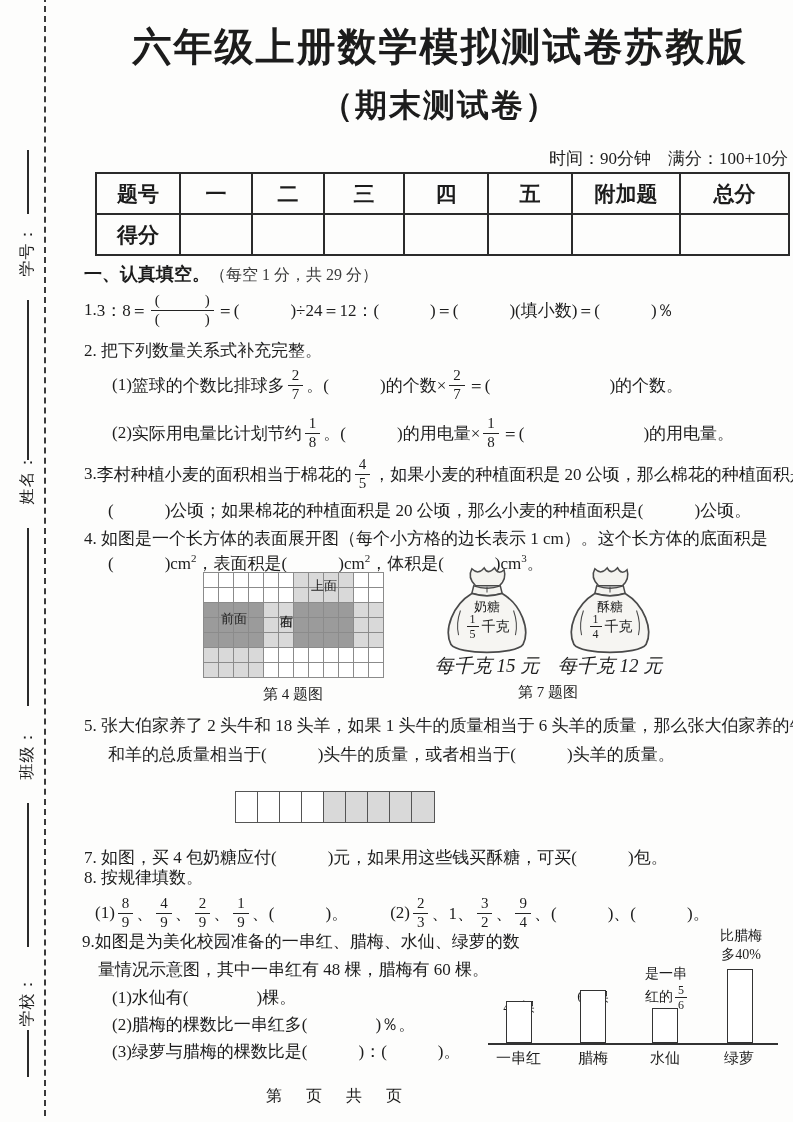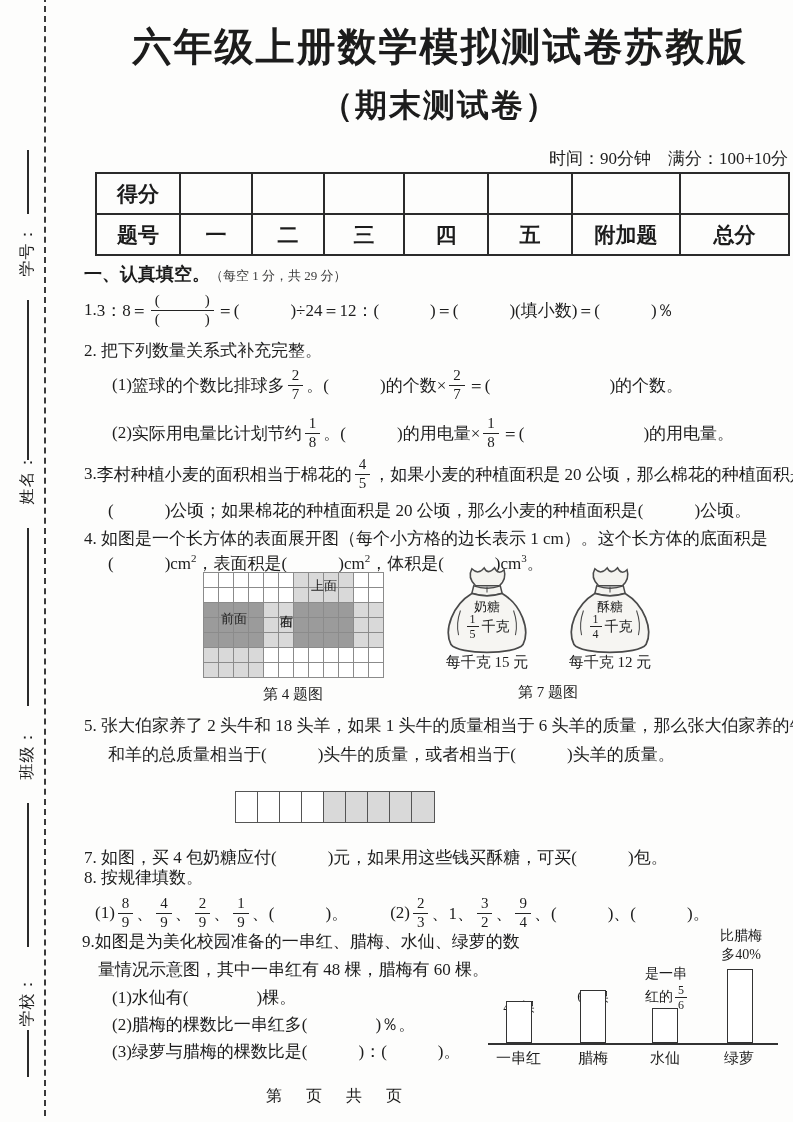--- a/index.html
+++ b/index.html
@@ -18,40 +18,40 @@
          font-size:21px;font-weight:bold;padding:0;}
   
   .cutline{position:absolute;left:44px;top:-4px;height:1120px;border-left:2px dashed #3a3a3a;}
   .side-label{position:absolute;left:-12px;width:80px;height:22px;text-align:center;font-size:16px;
          letter-spacing:1px;transform:rotate(-90deg);transform-origin:center;}
   .side-line{position:absolute;left:27px;border-left:2px solid #2b2b2b;width:0;}
   
   .ln{position:absolute;left:84px;width:706px;font-size:17px;white-space:nowrap;}
   .flexln{display:flex;align-items:center;}
   .sec-title{font-weight:bold;font-size:18px;}
-  .sec-note{font-size:13px;color:#3b3b3b;}
+  .sec-note{font-size:16px;color:#3b3b3b;}
   .frac{display:inline-flex;flex-direction:column;align-items:center;line-height:1.05;
         font-size:15px;margin:0 3px;vertical-align:middle;}
   .frac .fn{padding:0 4px 1px;border-bottom:1.5px solid #222;}
   .frac .fd{padding-top:1px;}
   sup{font-size:11px;}
   
   .netwrap{left:203px;top:572px;width:182px;}
   .net{display:grid;grid-template-columns:repeat(12,15px);grid-auto-rows:15px;
        border-left:1px solid #8b8b8b;border-top:1px solid #8b8b8b;width:180px;}
   .ncell{border-right:1px solid #8b8b8b;border-bottom:1px solid #8b8b8b;box-sizing:border-box;background:#fff;}
   .ncell.light{background:#d9d9d9;}
   .ncell.dark{background:#9b9b9b;}
   .netlabel{position:absolute;font-size:13px;color:#222;text-align:center;}
   .figcap{position:absolute;text-align:center;font-size:15px;}
   
   .bagwrap{width:130px;text-align:center;}
   .bagwrap svg{display:block;margin:0 auto;}
   .bagtxt{position:absolute;left:0;width:130px;text-align:center;font-size:13px;}
-  .bagprice{font-size:15px;margin-top:-2px;}
+  .bagprice{font-size:19px;margin-top:-2px;font-style:italic;}
   
   .strip{display:flex;border:1px solid #555;}
   .scell{width:22px;height:30px;border-right:1px solid #555;background:#fff;box-sizing:border-box;}
   .scell:last-child{border-right:none;}
   .scell.gray{background:#d9d9d9;}
   
   .chart{left:488px;top:925px;width:302px;height:150px;}
   .axis{position:absolute;left:0;top:118px;width:290px;border-top:2px solid #333;}
   .bar{position:absolute;width:26px;bottom:32px;border:1.5px solid #333;background:#fff;box-sizing:border-box;}
   .barann{position:absolute;font-size:14px;text-align:center;line-height:1.35;white-space:nowrap;}
@@ -88,38 +88,38 @@
         <col style="width:72px">
         <col style="width:72px">
         <col style="width:80px">
       <col style="width:84px">
         <col style="width:84px">
         <col style="width:108px">
         <col style="width:109px">
       </colgroup>
     <tbody>
         <tr>
-      <td>得分</td>
-      <td></td>
-      <td></td>
-      <td></td>
-      <td></td>
-      <td></td>
-      <td></td>
-      <td></td>
-    </tr>
-    <tr>
       <td>题号</td>
       <td>一</td>
       <td>二</td>
       <td>三</td>
       <td>四</td>
       <td>五</td>
       <td>附加题</td>
       <td>总分</td>
+    </tr>
+    <tr>
+      <td>得分</td>
+      <td></td>
+      <td></td>
+      <td></td>
+      <td></td>
+      <td></td>
+      <td></td>
+      <td></td>
     </tr>
   </tbody>
     </table>
 
   <div class="ln" style="top:262px;">
     <span class="sec-title">一、认真填空。</span><span class="sec-note">（每空 1 分，共 29 分）</span>
   </div>
 
   <div class="ln flexln" style="top:288px;height:44px;">
     <span>1.</span>

